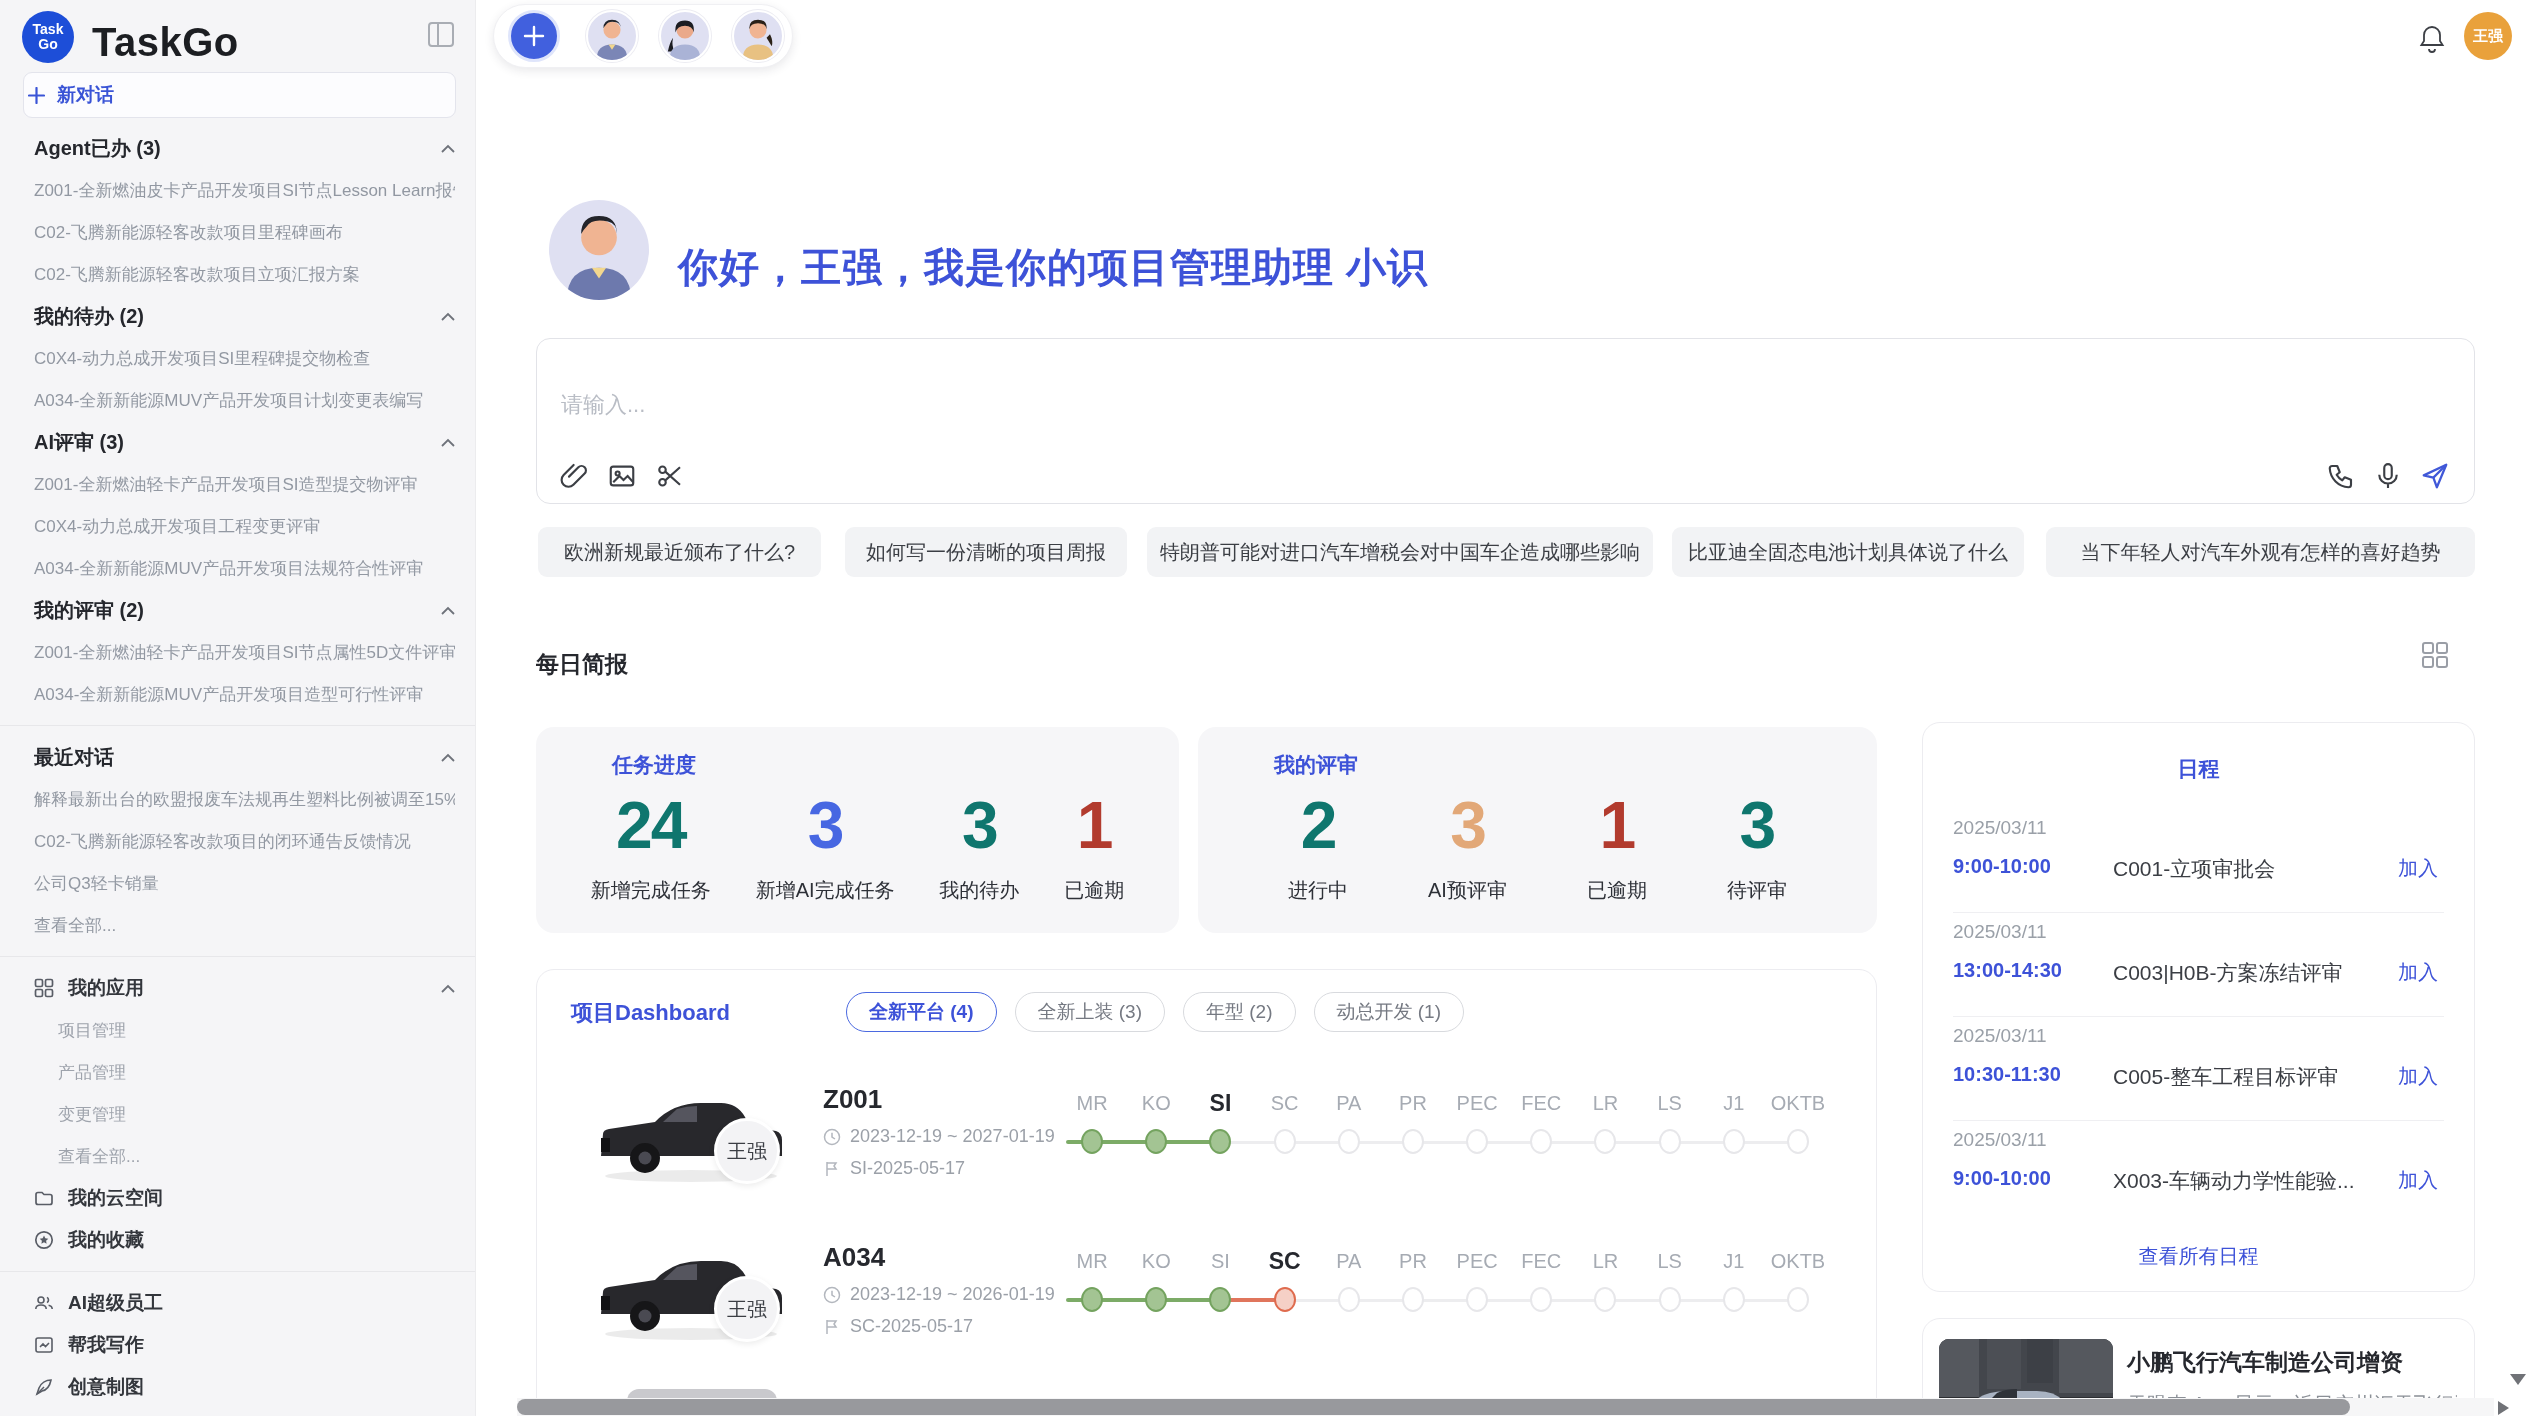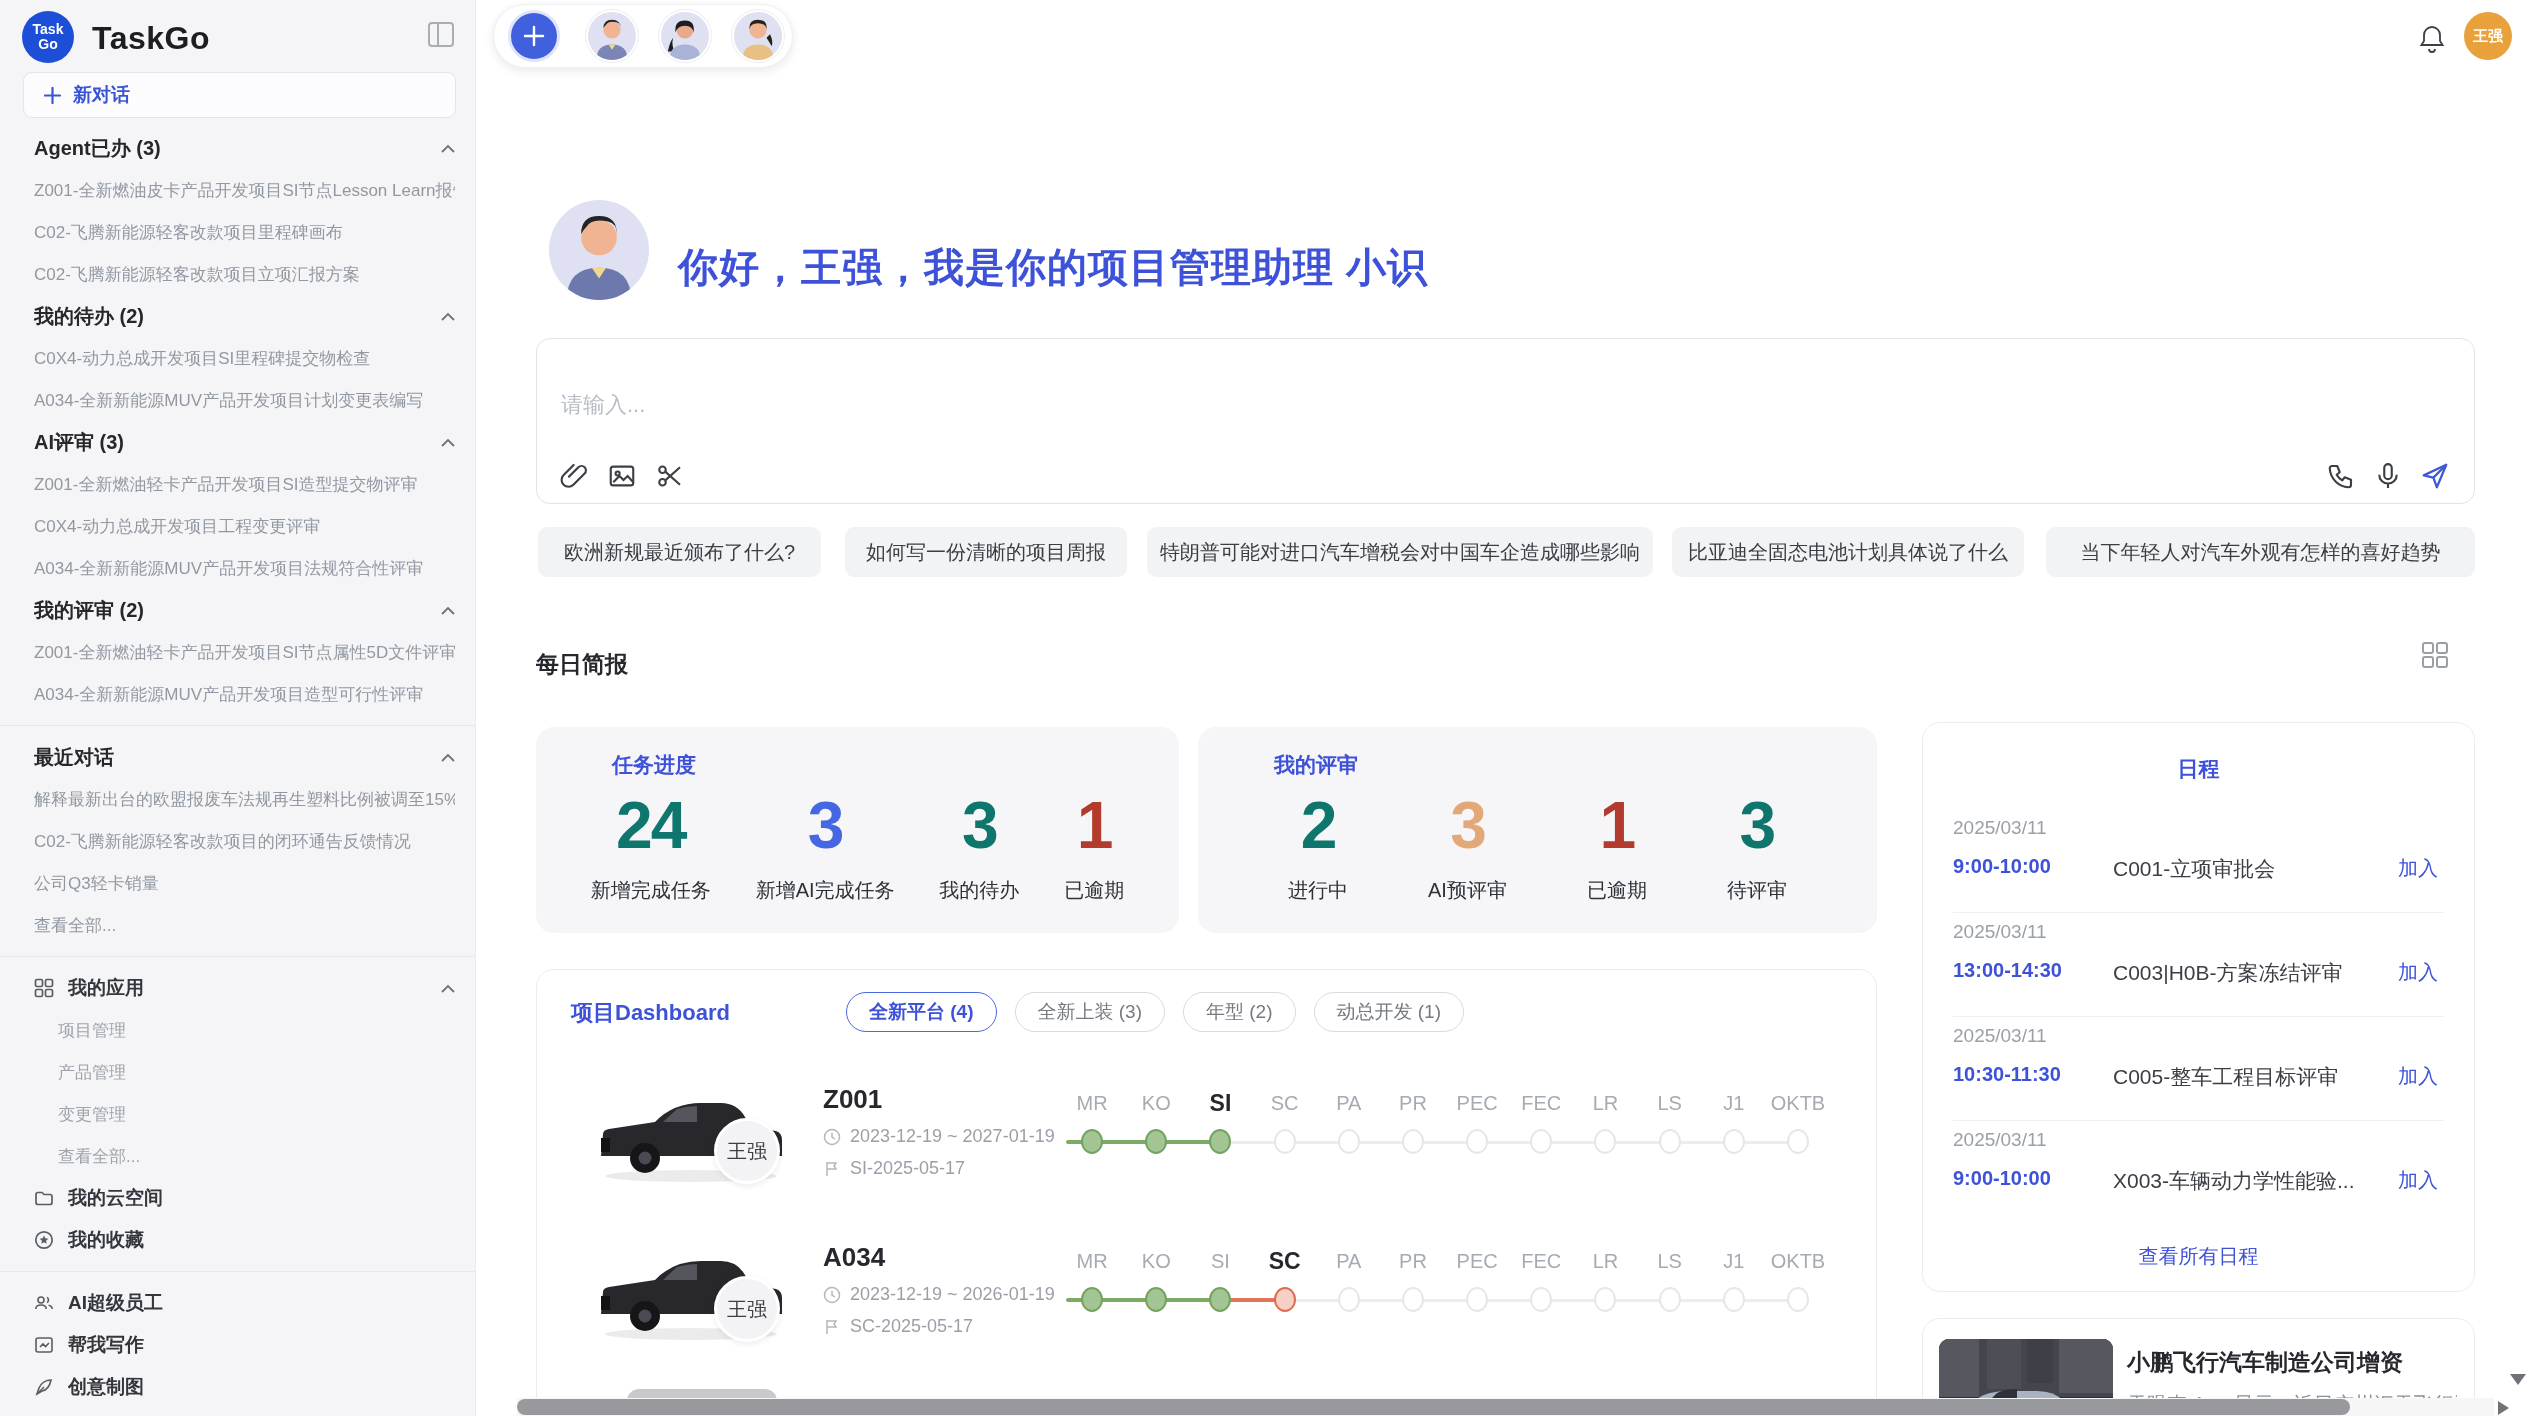--- a/index.html
+++ b/index.html
@@ -4,25 +4,25 @@
 <style>
   html,body{margin:0;padding:0;}
   body{width:2532px;height:1416px;position:relative;background:#fff;overflow:hidden;
        font-family:"Liberation Sans","DejaVu Sans",sans-serif;color:#2a2c32;}
   svg{display:block;}
 
   
   .sidebar{position:absolute;left:0;top:0;width:476px;height:1416px;background:#f5f5f7;border-right:1px solid #ececee;box-sizing:border-box;}
   .logo{position:absolute;left:22px;top:11px;width:52px;height:52px;border-radius:50%;background:#1d4ed8;color:#fff;
         display:flex;flex-direction:column;align-items:center;justify-content:center;font-size:14px;font-weight:700;line-height:15px;}
-  .app-title{position:absolute;left:92px;top:20px;font-size:32px;font-weight:700;color:#1c1e22;letter-spacing:.5px;}
+  .app-title{position:absolute;left:92px;top:20px;font-size:40px;font-weight:700;color:#1c1e22;letter-spacing:.5px;}
   .panel-toggle{position:absolute;left:428px;top:22px;width:26px;height:25px;border:2px solid #a9adb4;border-radius:4px;box-sizing:border-box;}
   .panel-toggle::after{content:"";position:absolute;left:7px;top:0;bottom:0;width:2px;background:#a9adb4;}
   .newchat{position:absolute;left:23px;top:72px;width:433px;height:46px;box-sizing:border-box;background:#fcfcfe;border:1.5px solid #e3e4ec;
-           border-radius:9px;display:flex;align-items:center;padding-left:20px;gap:12px;color:#3a54d6;font-size:19px;font-weight:700;}
+           border-radius:9px;display:flex;align-items:center;padding-left:4px;gap:12px;color:#3a54d6;font-size:19px;font-weight:700;}
   .side-list{position:absolute;left:0;top:127px;right:0;}
   .srow{height:42px;display:flex;align-items:center;padding:0 20px 0 34px;box-sizing:border-box;gap:13px;}
   .srow .grow{flex:1;white-space:nowrap;overflow:hidden;}
   .s-header{color:#25272d;font-size:20px;font-weight:700;}
   .s-item{color:#9298a2;font-size:17px;}
   .s-sub{padding-left:58px;color:#9ea3ac;font-size:17px;}
   .s-icon-row{color:#33363c;font-size:19px;font-weight:600;gap:14px;}
   .sdiv{height:1px;background:#e7e7ea;margin:10px 0;}
   .chev{width:14px;height:9px;flex:none;}
   .sideicon{width:20px;height:20px;flex:none;color:#595d66;}

